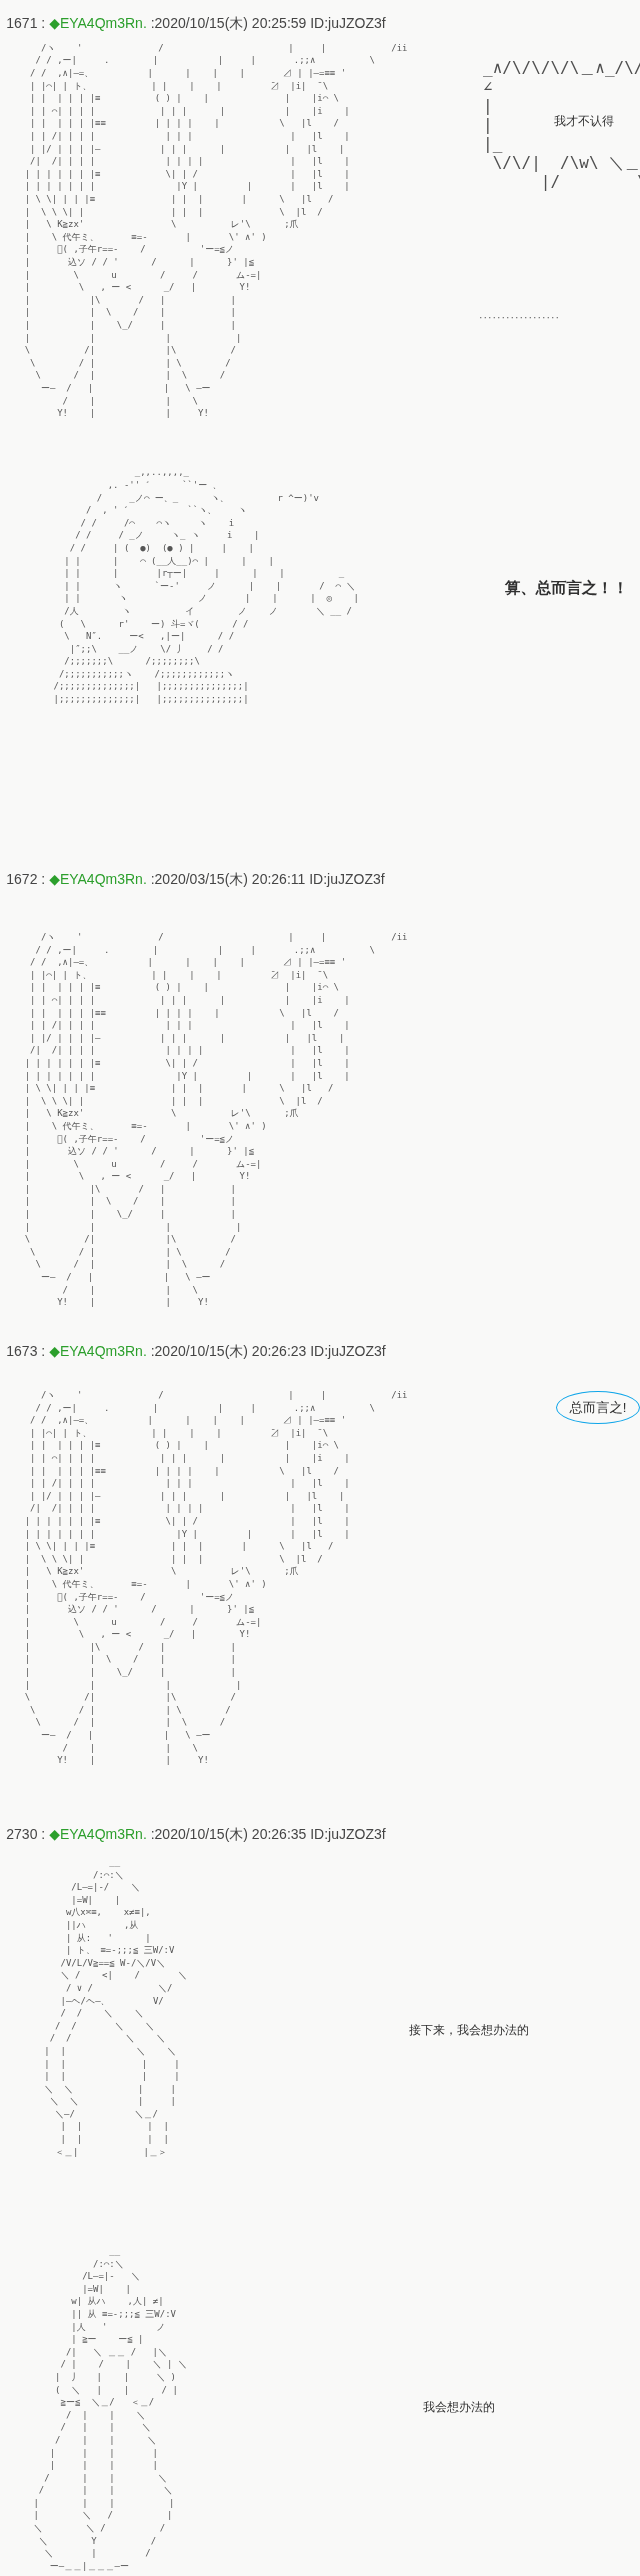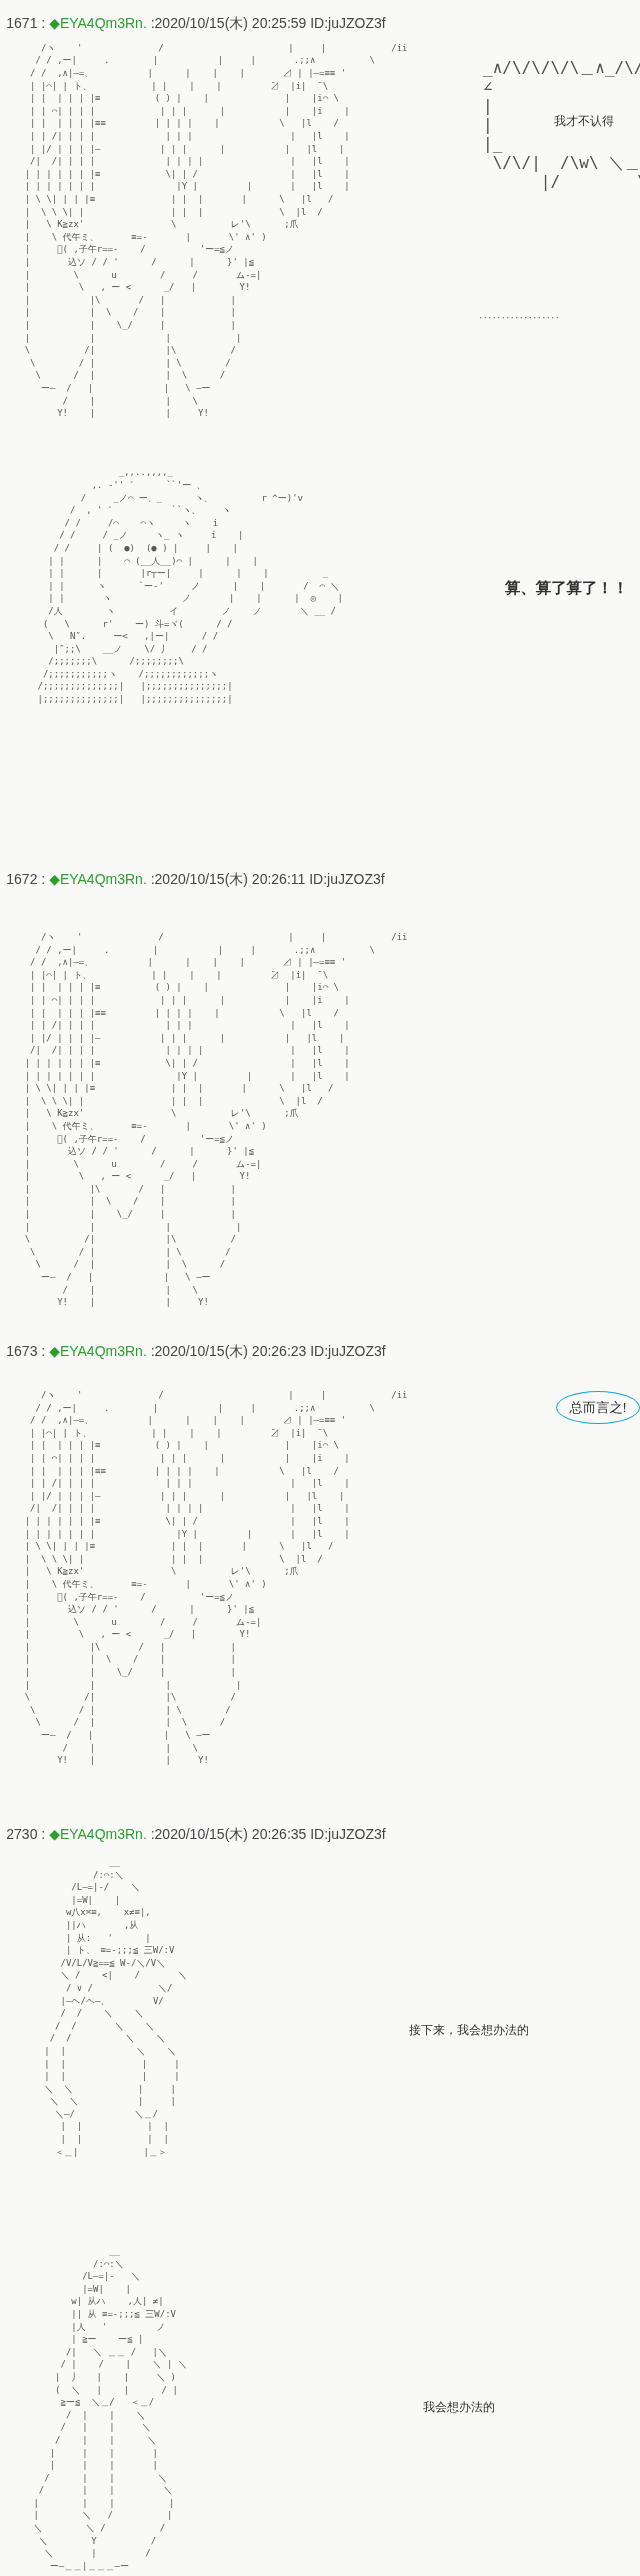--- a/index.html
+++ b/index.html
@@ -58,44 +58,44 @@
          Y!    |             |     Y!</pre>
     <pre class="aa bubble-art" style="left:483px;top:43px;">_∧/\/\/\/\＿∧_/\/\_/
 ∠
 |
 |
 |_
  \/\/|  /\w\ ＼＿∧
       |/        \/</pre>
     <div class="speech" style="left:554px;top:98px;">我才不认得</div>
     <div class="dots" style="left:479px;top:296px;">··················</div>
-    <pre class="aa" style="left:5px;top:451px;">                     _,,..,,,,_
+    <pre class="aa" style="left:21px;top:451px;">                     _,,..,,,,_
                 ,. -''゛      ``'ー 、
               /     _ノ⌒ ー、_      ヽ、         r ^ー)'v
             /  , '゛           ``ヽ、    ヽ
            / /     /⌒    ⌒ヽ     ヽ    i
           / /     / _ノ     ヽ_ ヽ     i    |
          / /     | (  ●)  (● ) |     |    |
         | |      |    ⌒ (__人__)⌒ |      |    |
         | |      |       |r┬ー|     |      |    |          _
         | |      ヽ      `ー-'     ノ      |    |       /  ⌒ ＼
         | |       ヽ             ノ       |    |      |  ◎    |
         /人        ヽ          イ        ノ    ノ       ＼ __ /
        (   \      r'    ー) 斗=ヾ(      / /
         \   N″.     ー&lt;   ,|ー|      / /
          |″;;\    __ノ    \/ 丿    / /
         /;;;;;;;\      /;;;;;;;;\
        /;;;;;;;;;;;ヽ    /;;;;;;;;;;;;ヽ
       /;;;;;;;;;;;;;;|   |;;;;;;;;;;;;;;;|
       |;;;;;;;;;;;;;;|   |;;;;;;;;;;;;;;;|</pre>
-    <div class="speech bold" style="left:505px;top:563px;">算、算了算了！！</div>
+    <div class="speech bold" style="left:505px;top:563px;">算、总而言之！！</div>
   </section>
 
   <section class="post" style="top:867px;height:472px;">
-    <div class="post-header" style="top:4.2px;"><span class="num">1672</span><span class="sep"> : </span><span class="name">◆EYA4Qm3Rn.</span><span class="meta"> :2020/10/15(木) 20:26:11</span><span class="meta"> ID:juJZOZ3f</span></div>
+    <div class="post-header" style="top:4.2px;"><span class="num">1672</span><span class="sep"> : </span><span class="name">◆EYA4Qm3Rn.</span><span class="meta"> :2020/03/15(木) 20:26:11</span><span class="meta"> ID:juJZOZ3f</span></div>
     <pre class="aa" style="left:8.4px;top:64px;">      /ヽ    '              /                       |     |            /ii
      / / ,ー|     .        |           |     |       .;;∧          \
     / /  ,∧|—=、          |      |    |    |       ⊿ | |—=≡≡ '
     | |⌒| | ト、           | |    |    |         ̄⊿  |i|  ̄ \
     | |  | | | |≡          ( ) |    |              |    |i⌒ \
     | | ⌒| | | |            | | |      |           |    |i    |
     | |  | | | |≡≡         | | | |    |           \   |l    /
     | | /| | | |             | | |                  |   |l    |
     | |/ | | | |—           | | |      |           |   |l    |
     /|  /| | | |             | | | |                |   |l    |

